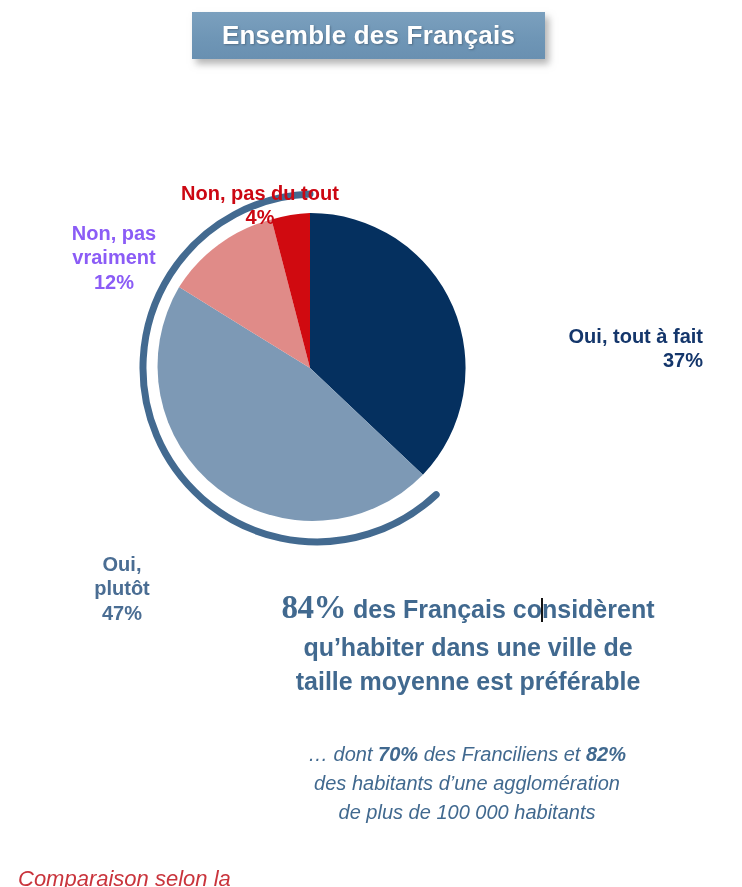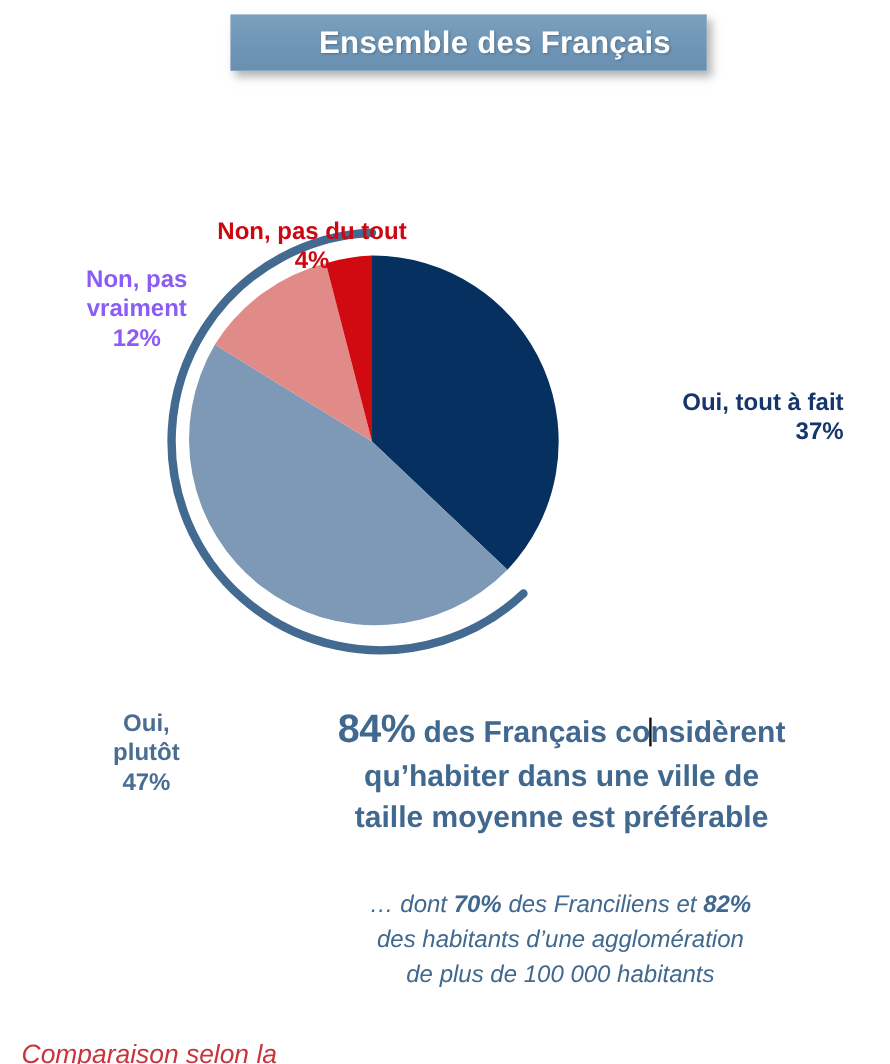--- a/index.html
+++ b/index.html
@@ -20,21 +20,20 @@
     position: absolute;
     left: 192px;
     top: 12px;
     width: 353px;
     height: 47px;
     background: linear-gradient(180deg, #7BA0BE 0%, #6F96B6 55%, #6990B1 100%);
     box-shadow: 4px 5px 7px rgba(120,120,120,0.55);
     display: flex;
     align-items: center;
     justify-content: center;
-    padding-left: 44px;
   }
   .title-banner-text {
     color: #ffffff;
     font-size: 26px;
     font-weight: bold;
     letter-spacing: 0.2px;
     text-shadow: 1px 1px 2px rgba(60,80,100,0.55);
     white-space: nowrap;
   }
 
@@ -81,39 +80,39 @@
     font-size: 20px;
     color: #14366B;
     text-align: right;
   }
   .label-oui-plutot {
     left: 58px;
     top: 492px;
     width: 128px;
     font-size: 20px;
     color: #4A6D93;
-    margin-top: 39px;
   }
 
   
   .headline {
     position: absolute;
     left: 218px;
     top: 585px;
     width: 500px;
     text-align: center;
     color: #41698F;
     font-size: 25px;
     font-weight: bold;
     line-height: 1.36;
   }
   .headline .big-pct {
     font-size: 33px;
     font-weight: bold;
     letter-spacing: -0.5px;
+    font-family: Liberation Serif, serif;
   }
   .caret {
     display: inline-block;
     width: 2px;
     height: 24px;
     background: #111111;
     vertical-align: -4px;
     margin: 0 -1px;
   }
 

